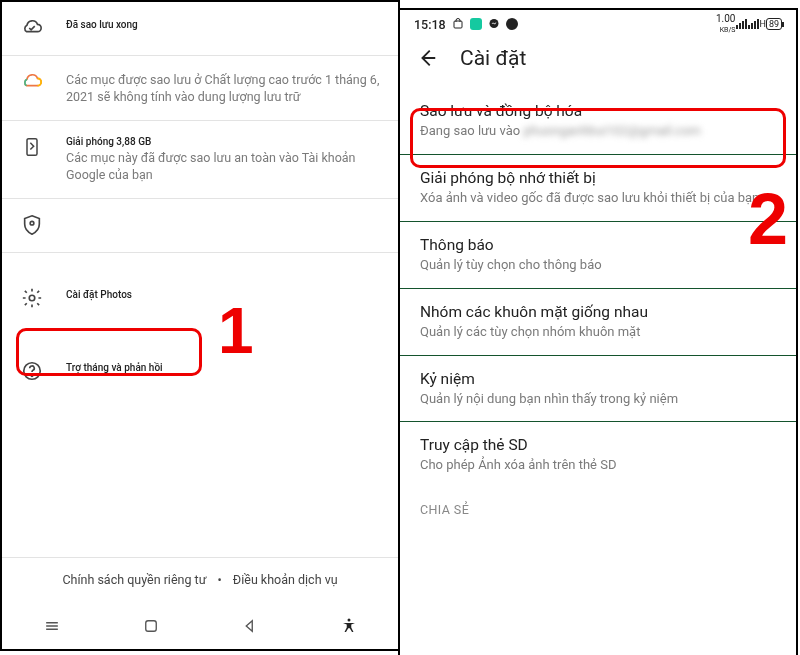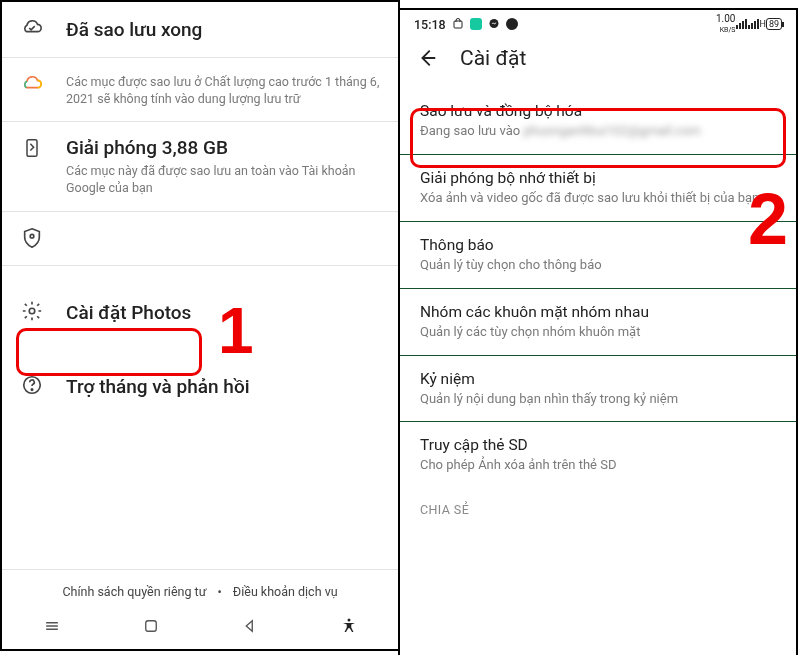--- a/index.html
+++ b/index.html
@@ -25,25 +25,25 @@
     border-bottom: 1px solid #e3e3e3;
     min-height: 54px;
   }
   .row.noborder { border-bottom: none; margin-top: 19px; }
   .row .ico {
     width: 24px; height: 24px; flex: 0 0 24px; margin-right: 22px;
     display: flex; align-items: center; justify-content: center;
     color: #444;
   }
   .row .txt { flex: 1; }
-  .title { font-size: 19px; color: #222; font-weight: 500; line-height: 1.3; }
+  .title { font-size: 10px; color: #222; font-weight: 500; line-height: 1.3; }
   .title.single { padding-top: 2px; }
   .sub   { font-size: 12.5px; color: #7a7a7a; line-height: 1.35; margin-top: 2px; }
   .footer {
-    position: absolute; bottom: 36px; left: 0; right: 0;
+    position: absolute; bottom: 48px; left: 0; right: 0;
     text-align: center; font-size: 12.5px; color: #444;
     border-top: 1px solid #e3e3e3; padding: 14px 0;
   }
   .footer .dot { margin: 0 8px; }
   .navbar {
     position: absolute; bottom: 0; left: 0; right: 0; height: 46px;
     display: flex; align-items: center; justify-content: space-around;
     color: #555;
   }
   .navbar .nb { width: 22px; height: 22px; display:flex; align-items:center; justify-content:center; }
@@ -236,21 +236,21 @@
     <div class="rtitle">Giải phóng bộ nhớ thiết bị</div>
     <div class="rsub">Xóa ảnh và video gốc đã được sao lưu khỏi thiết bị của bạn</div>
   </div>
 
   <div class="r-row">
     <div class="rtitle">Thông báo</div>
     <div class="rsub">Quản lý tùy chọn cho thông báo</div>
   </div>
 
   <div class="r-row">
-    <div class="rtitle">Nhóm các khuôn mặt nhóm nhau</div>
+    <div class="rtitle">Nhóm các khuôn mặt giống nhau</div>
     <div class="rsub">Quản lý các tùy chọn nhóm khuôn mặt</div>
   </div>
 
   <div class="r-row">
     <div class="rtitle">Kỷ niệm</div>
     <div class="rsub">Quản lý nội dung bạn nhìn thấy trong kỷ niệm</div>
   </div>
 
   <div class="r-row" style="border-bottom:none;">
     <div class="rtitle">Truy cập thẻ SD</div>

